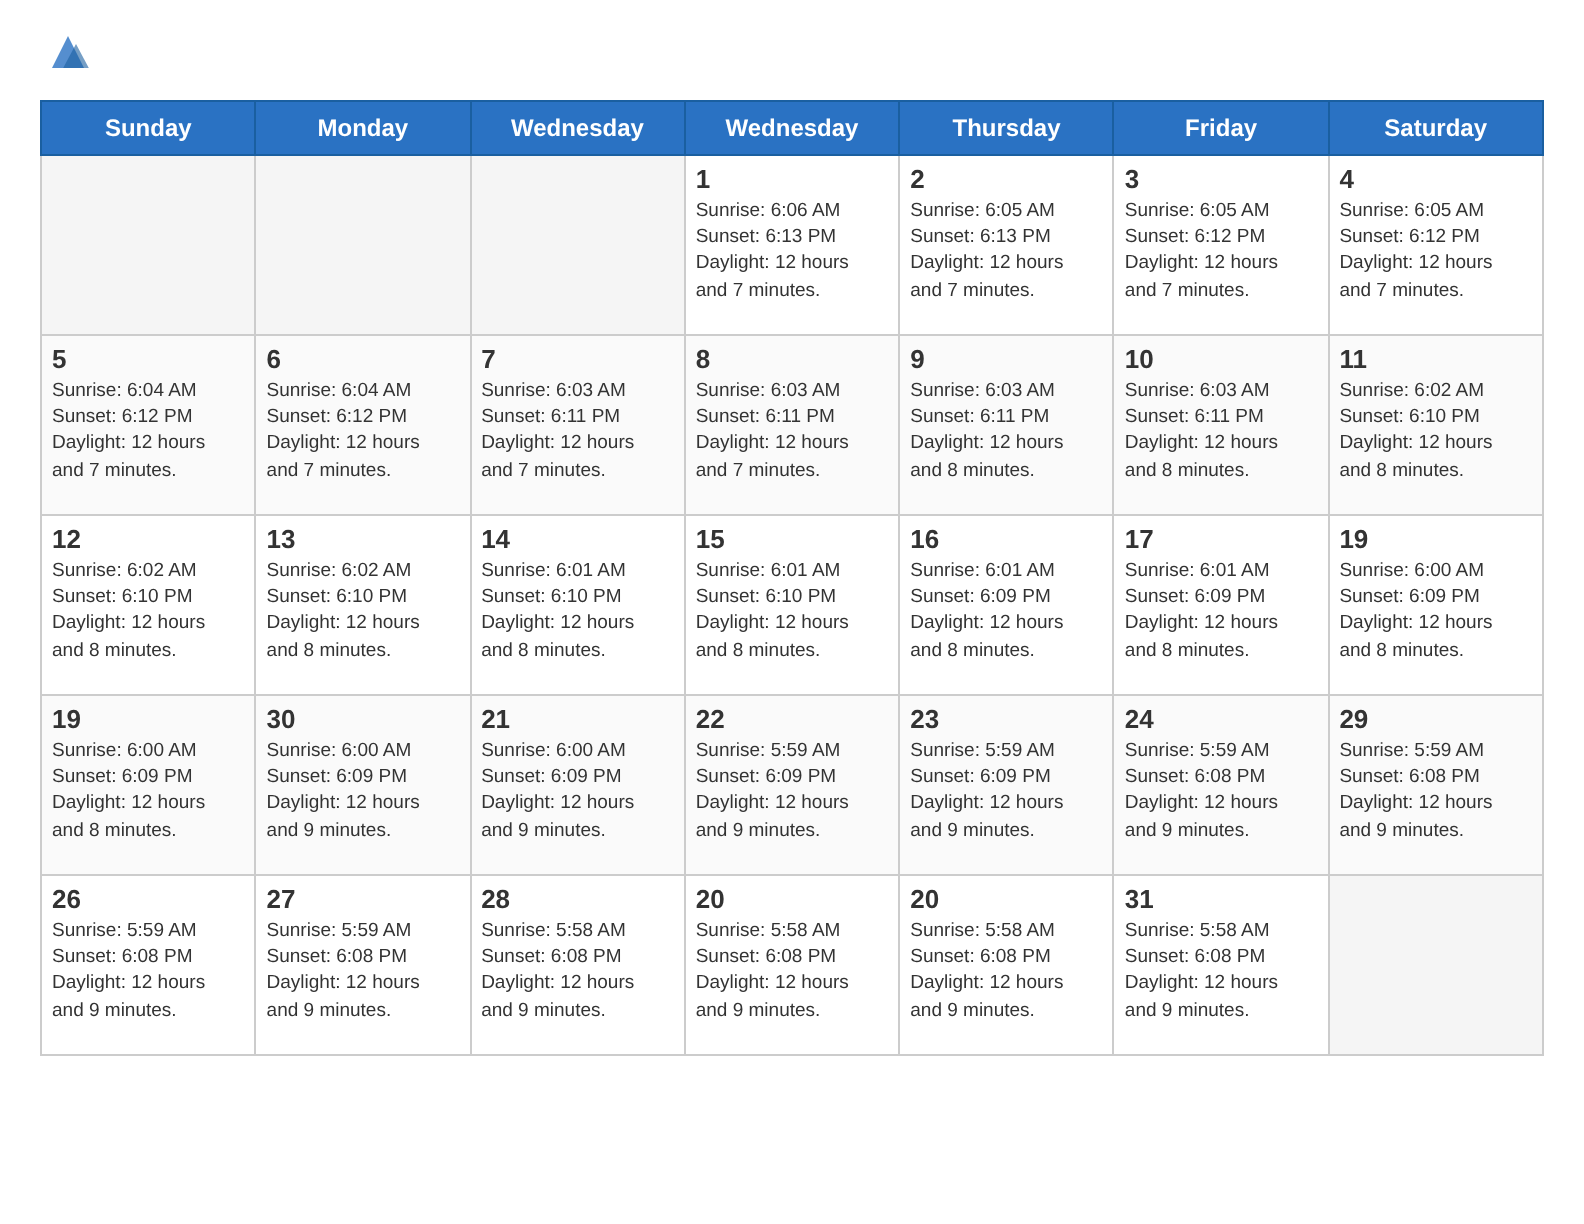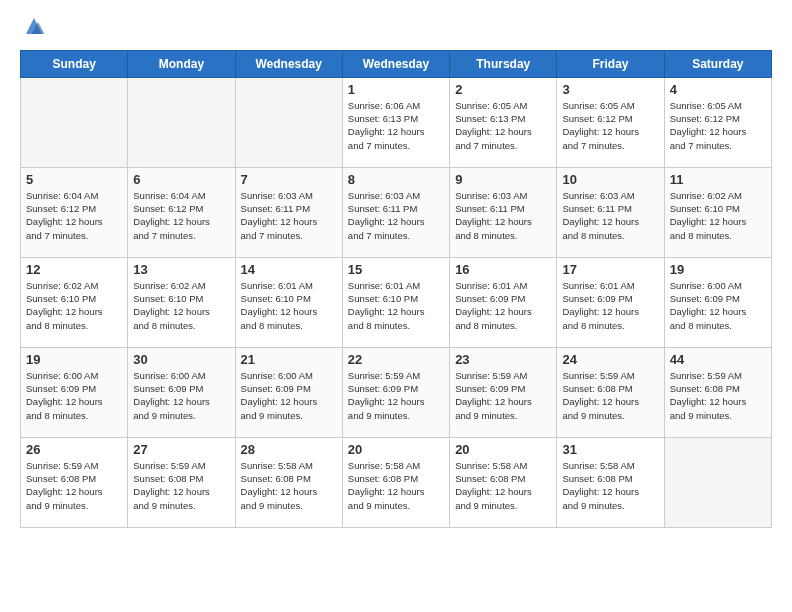--- a/index.html
+++ b/index.html
@@ -294,21 +294,21 @@
 and 9 minutes.</div>
         </td>
         <td>
           <span class="day-num">24</span>
           <div class="day-info" style="white-space: pre-line;">Sunrise: 5:59 AM
 Sunset: 6:08 PM
 Daylight: 12 hours
 and 9 minutes.</div>
         </td>
         <td>
-          <span class="day-num">44</span>
+          <span class="day-num">29</span>
           <div class="day-info" style="white-space: pre-line;">Sunrise: 5:59 AM
 Sunset: 6:08 PM
 Daylight: 12 hours
 and 9 minutes.</div>
         </td>
       </tr>
       <tr>
         <td>
           <span class="day-num">26</span>
           <div class="day-info" style="white-space: pre-line;">Sunrise: 5:59 AM

